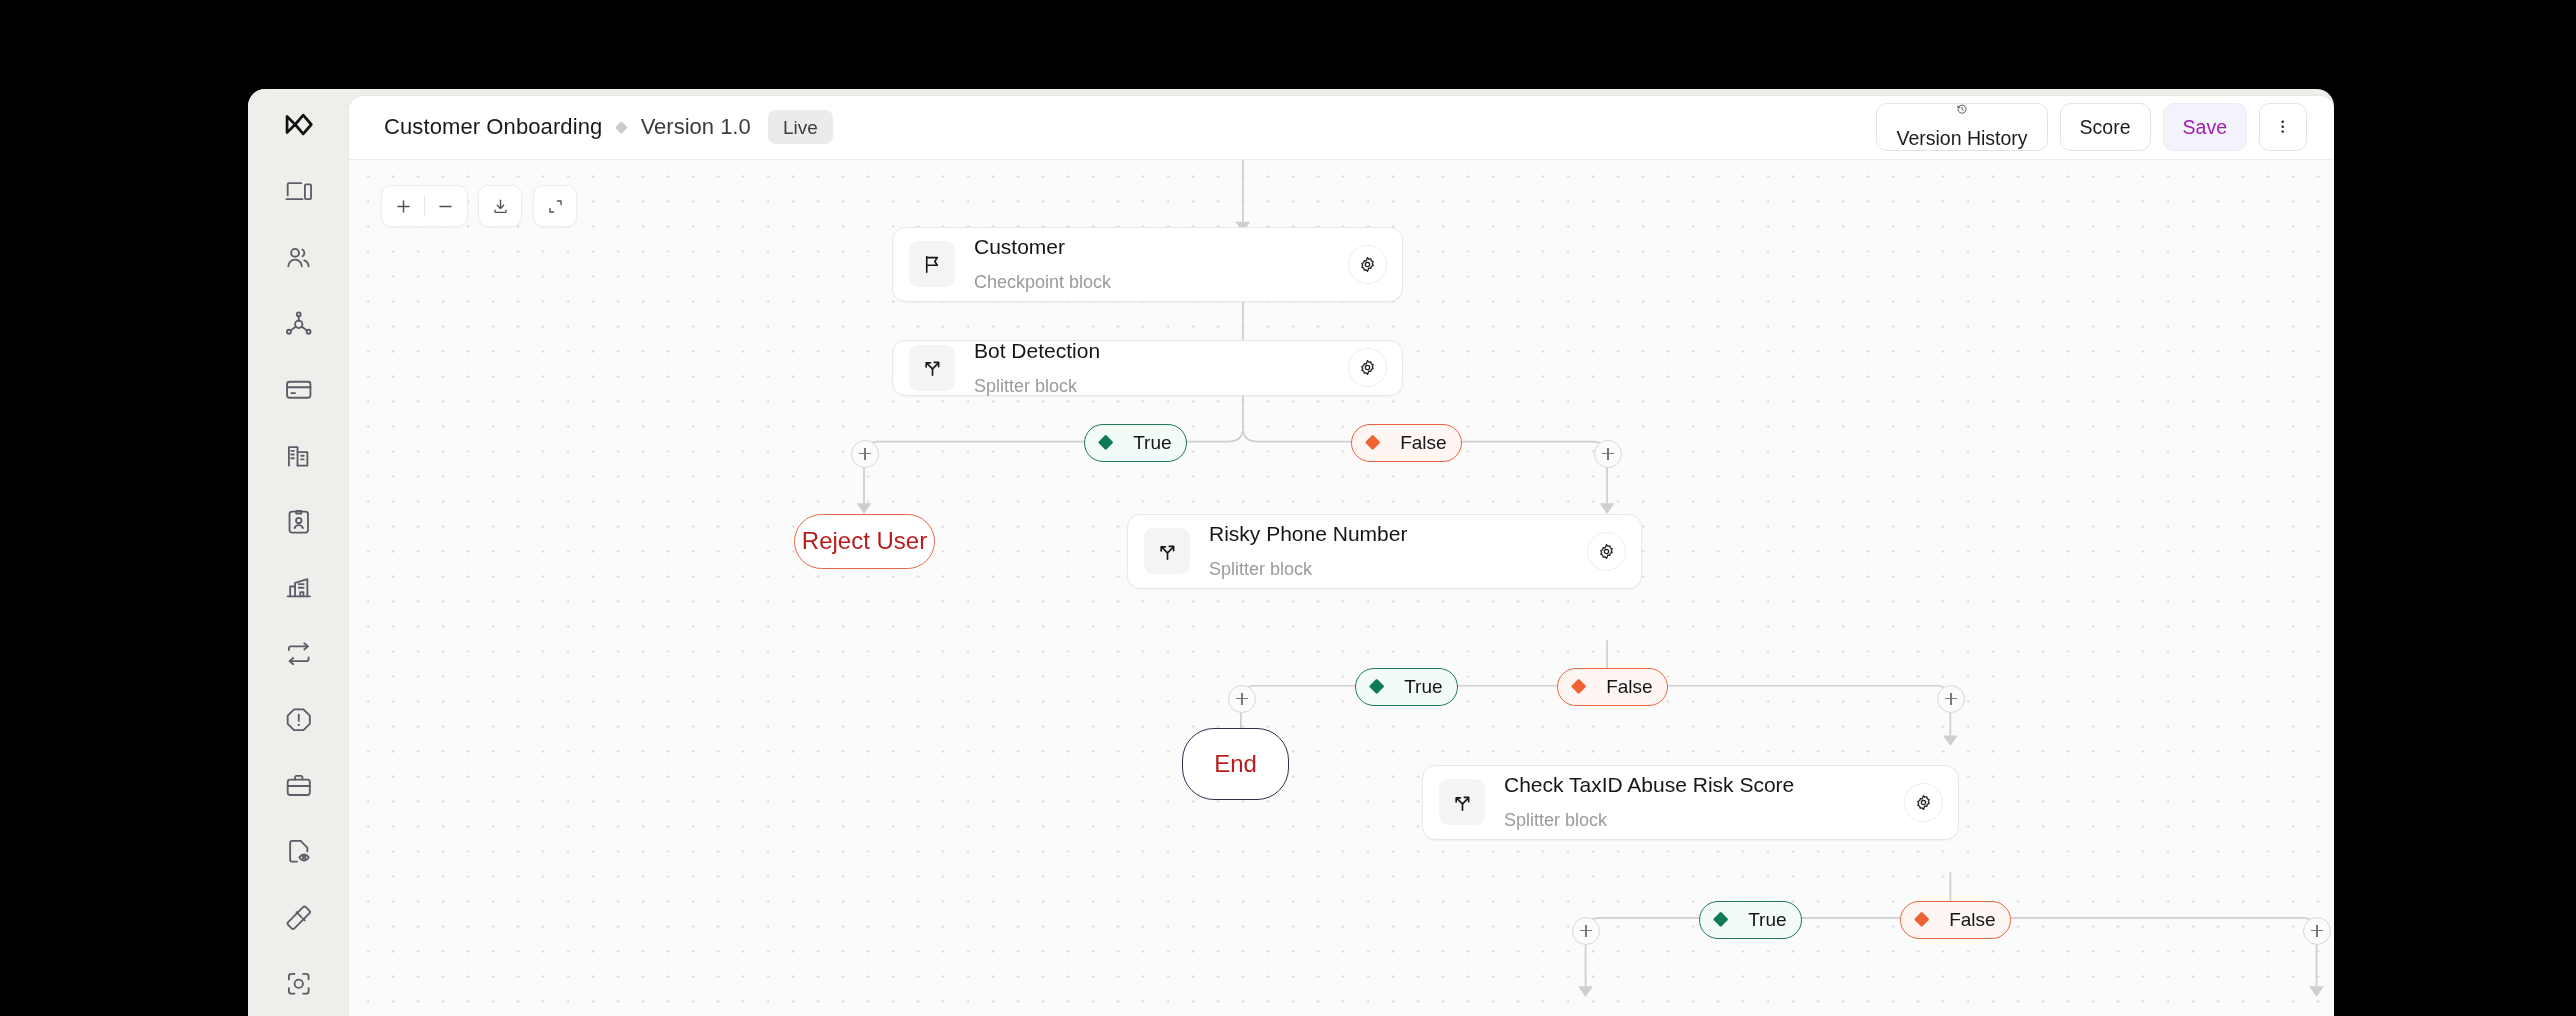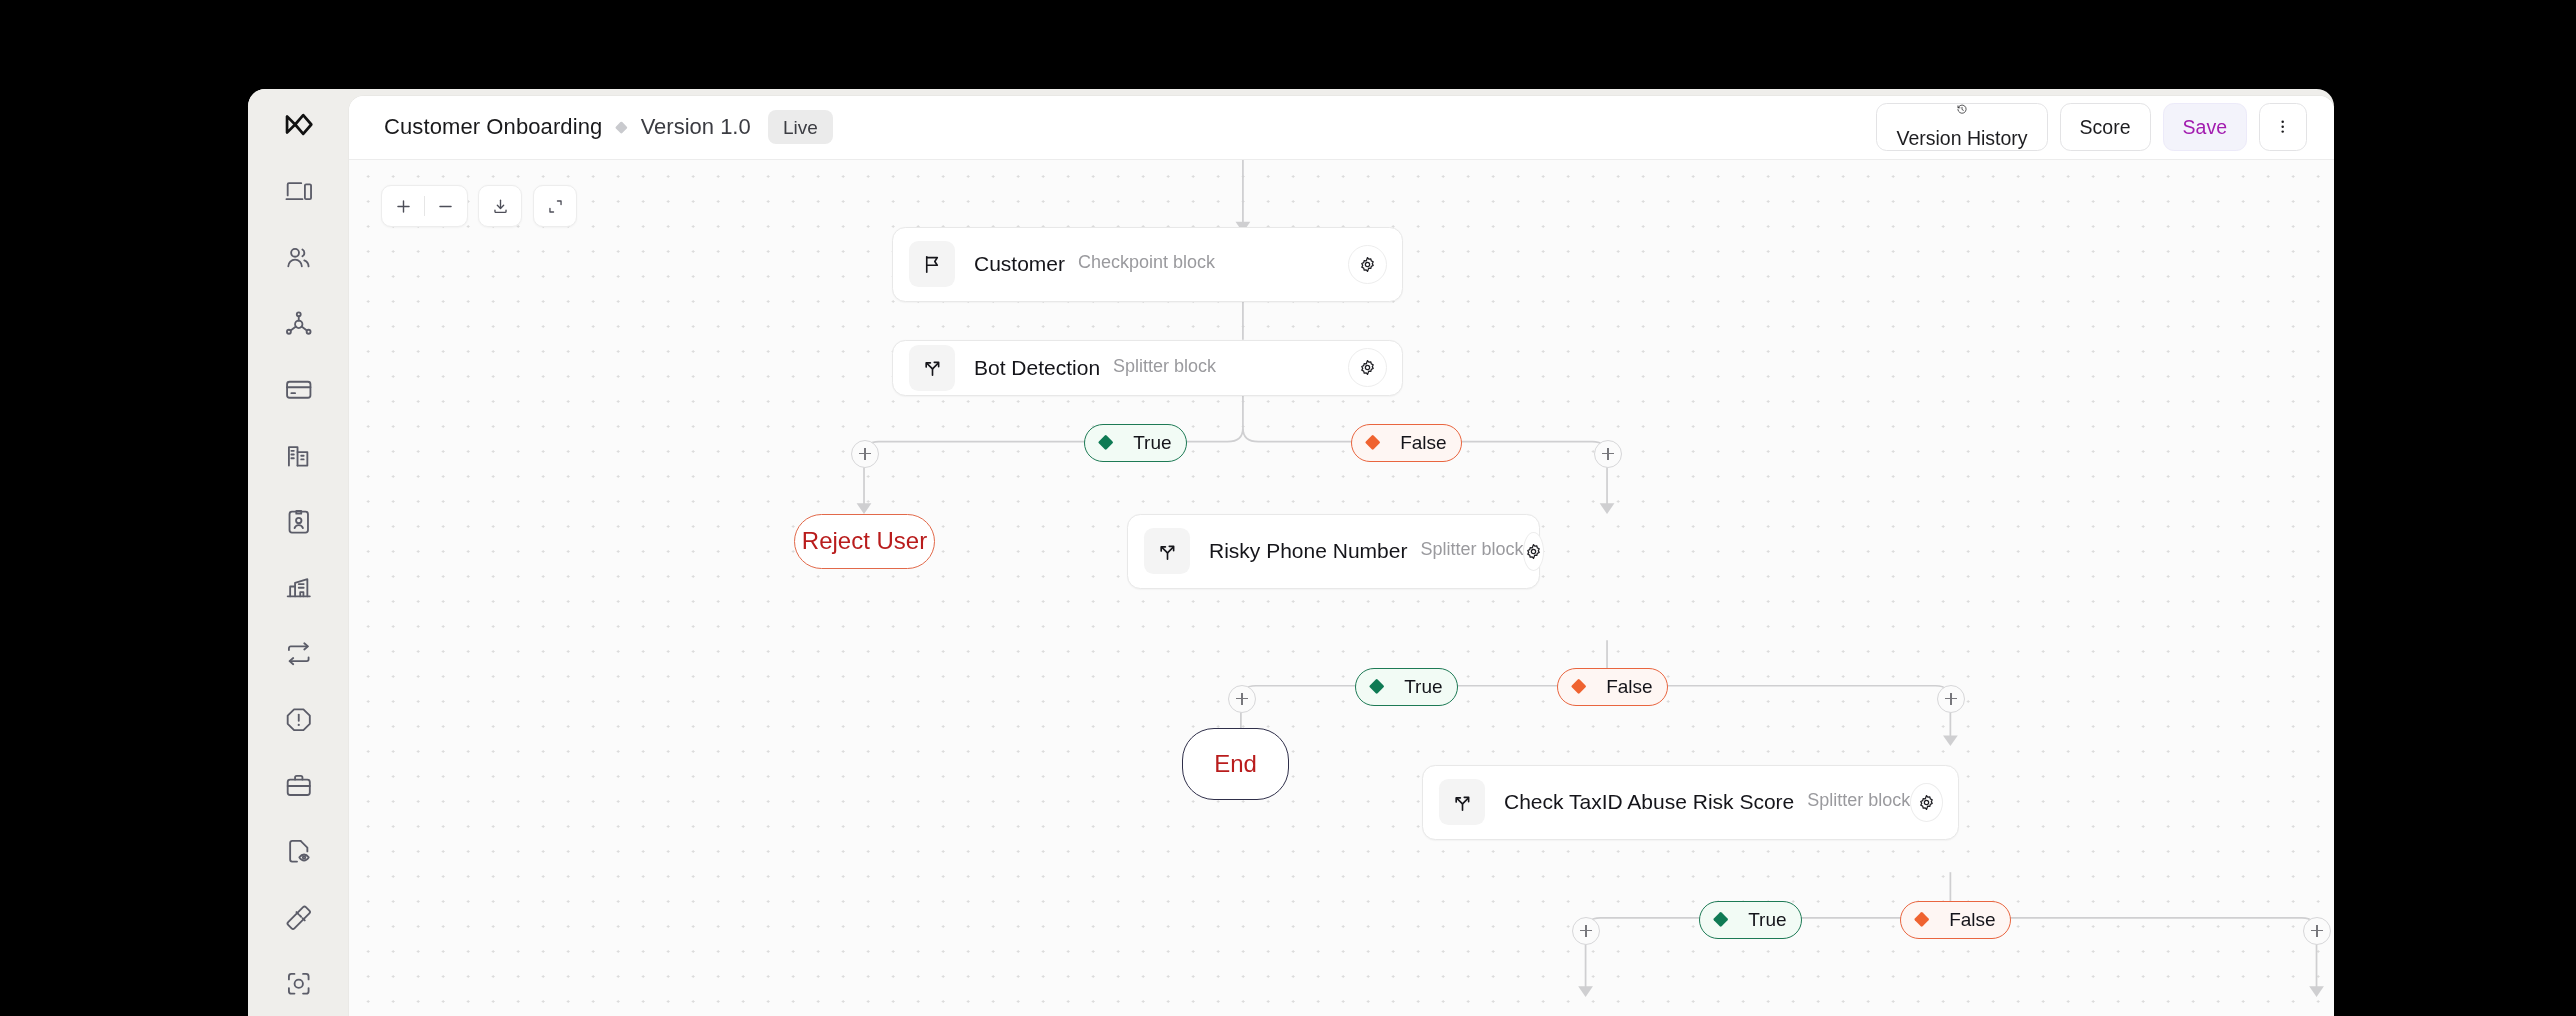--- a/index.html
+++ b/index.html
@@ -177,21 +177,21 @@
     box-shadow: 0 0.7px 1.3px rgba(0,0,0,.035);
     cursor: pointer;
   }
   .node-icon-box {
     width: 46px; height: 46px;
     background: #f4f4f4;
     border-radius: 9.4px;
     display: flex; align-items: center; justify-content: center;
     flex: 0 0 46px;
   }
-  .node-text { margin-left: 19px; display: flex; gap: 13px; }
+  .node-text { margin-left: 19px; display: flex; flex-direction: column; gap: 13px; }
   .node-title { font-size: 21px; color: #15151a; line-height: 1.15; white-space: nowrap; }
   .node-sub { font-size: 18px; color: #9a9a9e; line-height: 1.15; white-space: nowrap; }
   .node-gear {
     margin-left: auto;
     width: 39px; height: 39px;
     border: 0.7px solid #ededed;
     border-radius: 50%;
     display: flex; align-items: center; justify-content: center;
     background: #fff;
     cursor: pointer;
@@ -532,21 +532,21 @@
           <span>False</span>
         </div>
 
         <div class="add-btn" style="left:502px; top:280px;"></div>
         <div class="add-btn" style="left:1245px; top:280px;"></div>
 
         <div class="term-node term-reject" style="left:445px; top:354px; width:141px; height:55px;">
           <span>Reject User</span>
         </div>
 
-        <div class="node" style="left:778px; top:354px; width:413px; height:75px;">
+        <div class="node" style="left:778px; top:354px; width:515px; height:75px;">
           <div class="node-icon-box">
             <svg width="23" height="23" viewBox="0 0 24 24" fill="none" stroke="#16161b" stroke-width="1.7" stroke-linecap="round" stroke-linejoin="round">
               <path d="M12 20v-6.5L6.4 7.9"></path>
                 <path d="M12 13.5 18 7.4"></path>
               <path d="M5.4 11.6V7.2h4.4"></path>
                 <path d="M13.8 6.6h4.6v4.6"></path>
             </svg>
           </div>
           <div class="node-text">
             <span class="node-title">Risky Phone Number</span>

